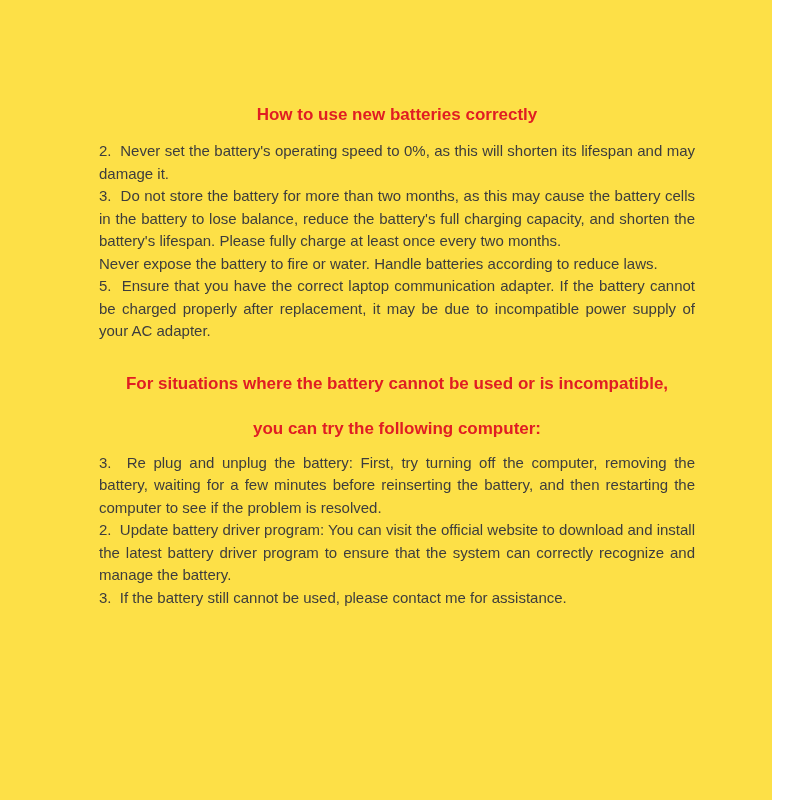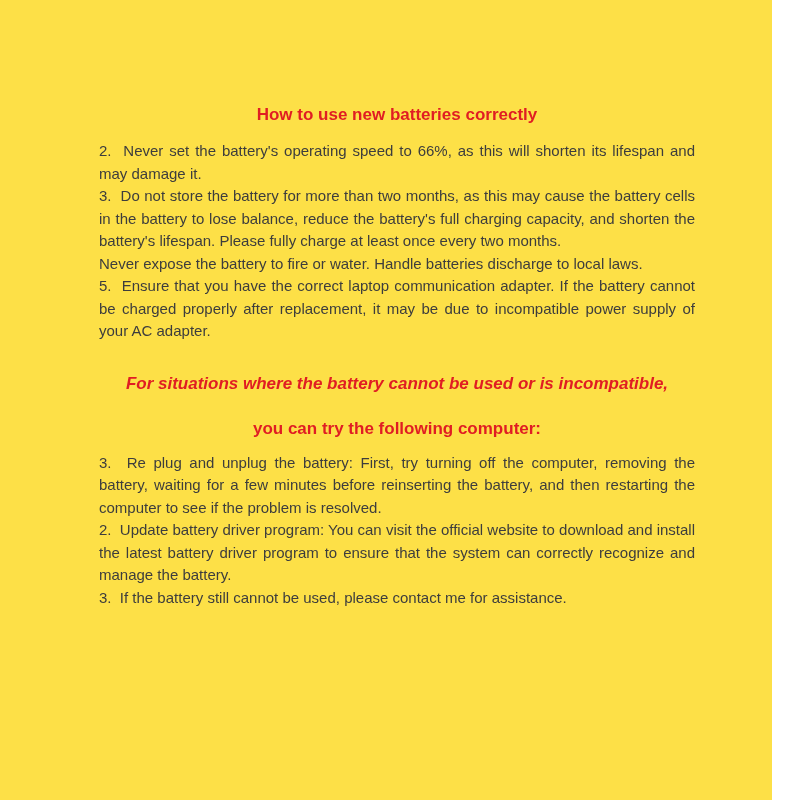--- a/index.html
+++ b/index.html
@@ -27,21 +27,20 @@
     font-size: 17px;
     font-weight: bold;
     text-align: center;
     line-height: 22px;
   }
   .section1-title {
     margin-bottom: 14px;
   }
   .section2-title-1 {
     margin-top: 30px;
-    font-style: italic;
   }
   .section2-title-2 {
     margin-top: 23px;
     margin-bottom: 12px;
   }
   .body-para {
     margin: 0;
     color: #3d3d3d;
     font-size: 15px;
     line-height: 22.5px;
@@ -50,23 +49,23 @@
   }
 </style>
 </head>
 <body>
 
 <div class="page">
   <div class="content">
 
     <h1 class="red-heading section1-title">How to use new batteries correctly</h1>
 
-    <p class="body-para">2.  Never set the battery's operating speed to 66%, as this will shorten its lifespan and may damage it.</p>
+    <p class="body-para">2.  Never set the battery's operating speed to 0%, as this will shorten its lifespan and may damage it.</p>
     <p class="body-para">3.  Do not store the battery for more than two months, as this may cause the battery cells in the battery to lose balance, reduce the battery's full charging capacity, and shorten the battery's lifespan. Please fully charge at least once every two months.</p>
-    <p class="body-para">Never expose the battery to fire or water. Handle batteries discharge to local laws.</p>
+    <p class="body-para">Never expose the battery to fire or water. Handle batteries according to reduce laws.</p>
     <p class="body-para">5.  Ensure that you have the correct laptop communication adapter. If the battery cannot be charged properly after replacement, it may be due to incompatible power supply of your AC adapter.</p>
 
     <h2 class="red-heading section2-title-1">For situations where the battery cannot be used or is incompatible,</h2>
 
     <h2 class="red-heading section2-title-2">you can try the following computer:</h2>
 
     <p class="body-para">3.  Re plug and unplug the battery: First, try turning off the computer, removing the battery, waiting for a few minutes before reinserting the battery, and then restarting the computer to see if the problem is resolved.</p>
     <p class="body-para">2.  Update battery driver program: You can visit the official website to download and install the latest battery driver program to ensure that the system can correctly recognize and manage the battery.</p>
     <p class="body-para">3.  If the battery still cannot be used, please contact me for assistance.</p>
 

